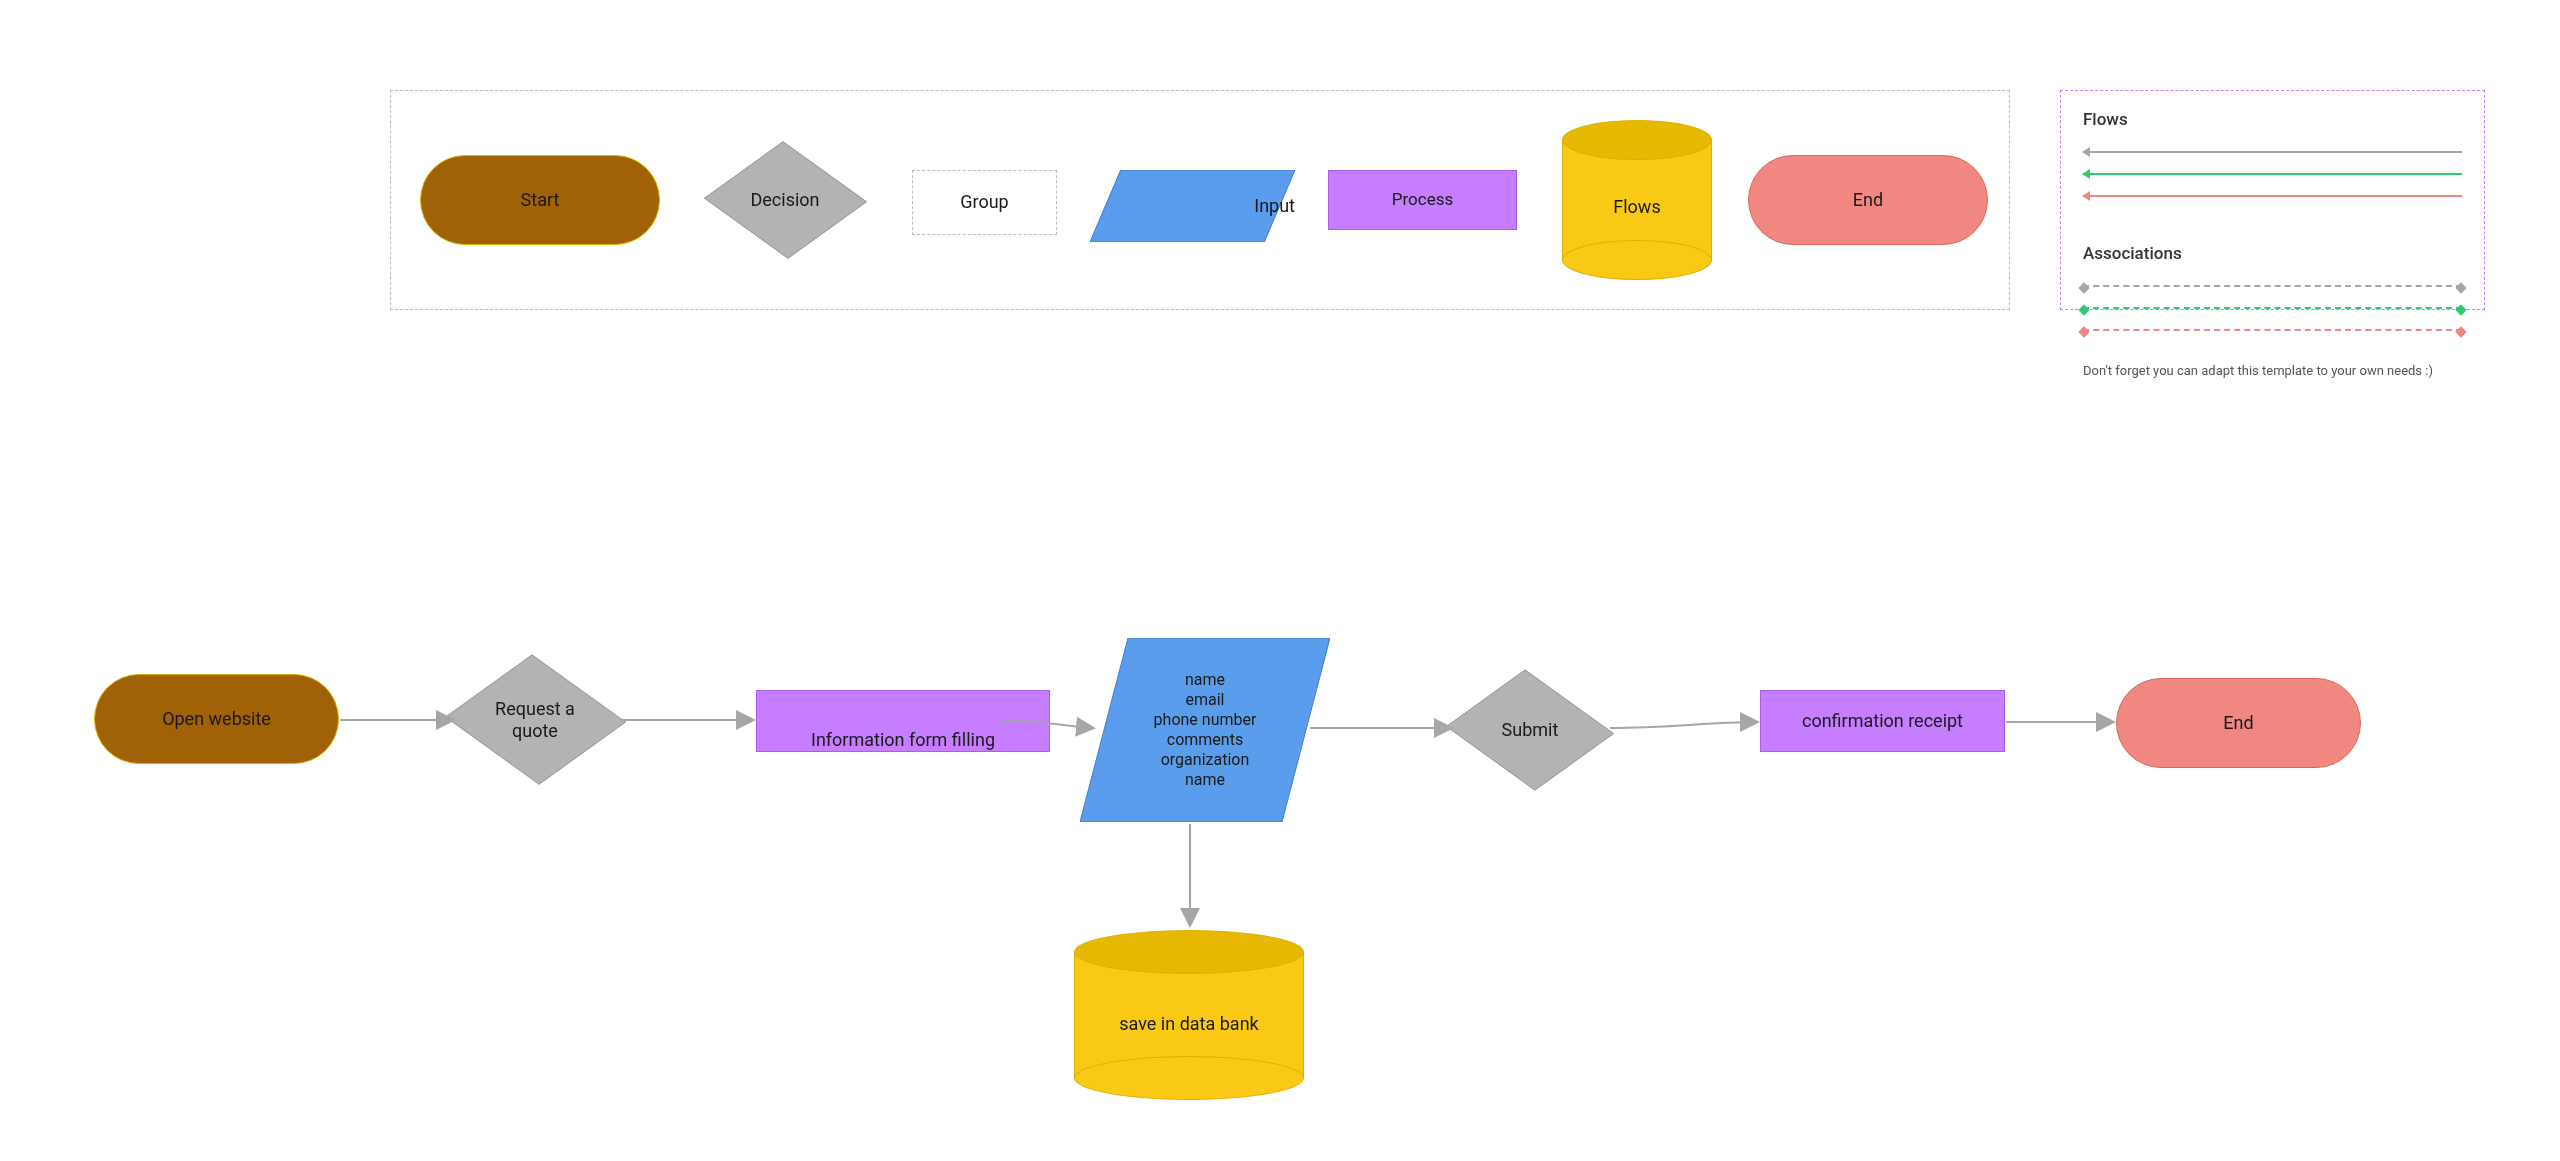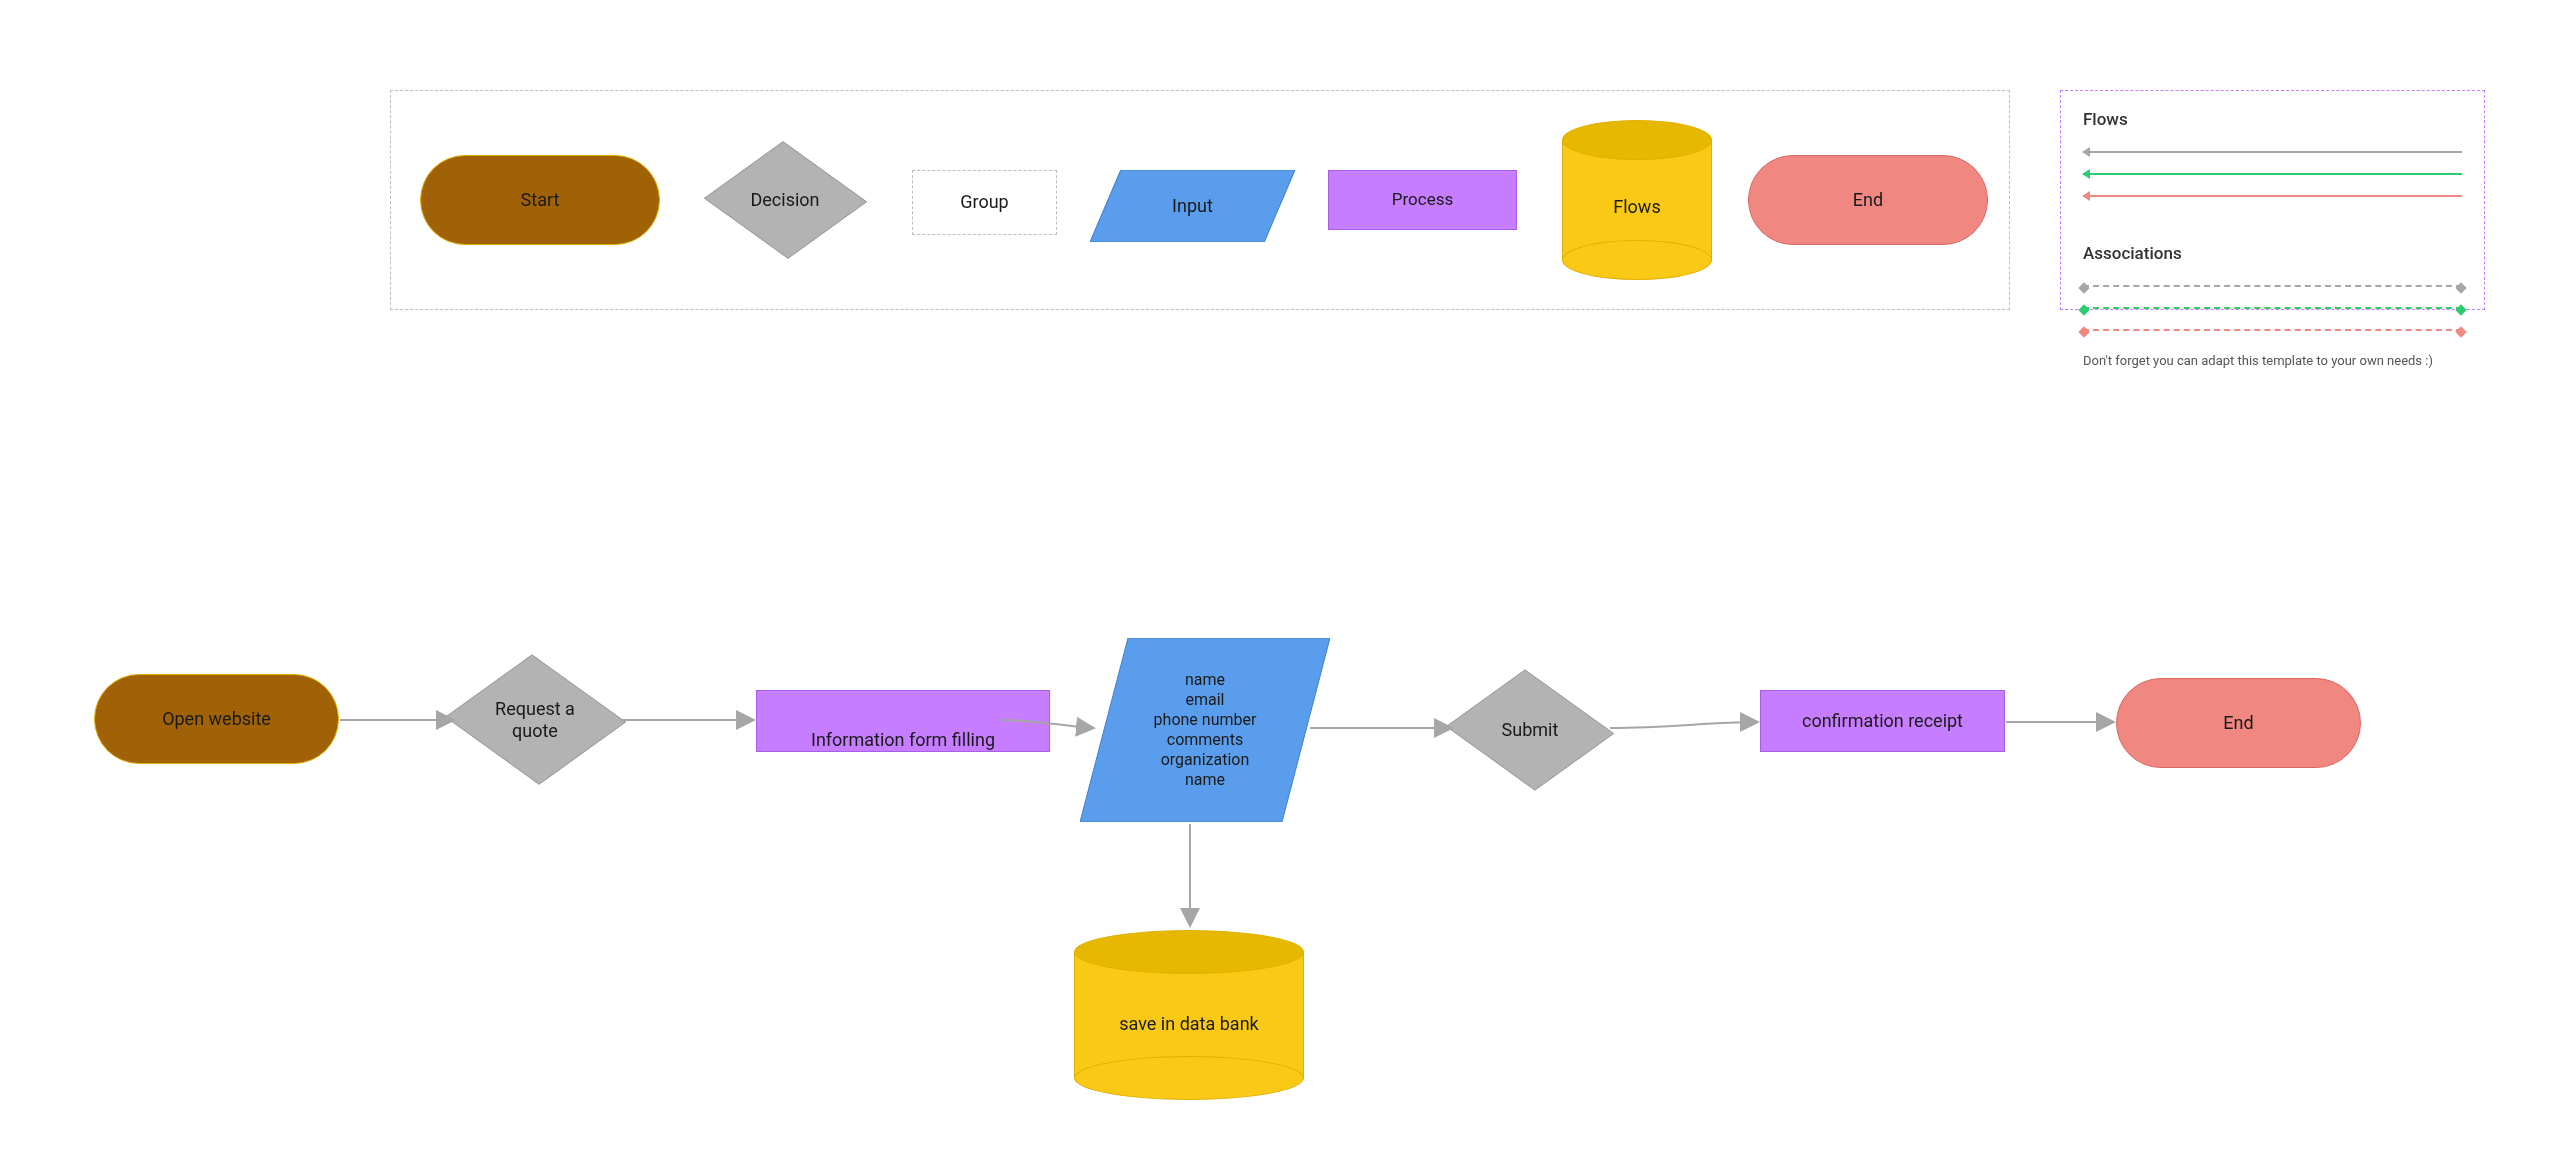--- a/index.html
+++ b/index.html
@@ -35,21 +35,21 @@
     .legend-info .arrow-left::before {
       content:""; position:absolute; left:-1px; top:-4px;
       border-style:solid; border-width:5px 8px 5px 0; border-color:transparent currentColor transparent transparent;
     }
     .legend-info .dot::before,
     .legend-info .dot::after {
       content:""; position:absolute; top:-3px; width:8px; height:8px; background:currentColor; transform:rotate(45deg);
     }
     .legend-info .dot::before { left:-3px; }
     .legend-info .dot::after { right:-3px; }
-    .legend-info .note { font-size: 13px; color:#555; margin-top: 12px; }
+    .legend-info .note { font-size: 13px; color:#555; margin-top: 22px; }
     
     .shape {
       position: absolute;
       display: flex;
       align-items: center;
       justify-content: center;
       text-align: center;
       font-size: 18px;
       line-height: 1.25;
       border: 1px solid rgba(0,0,0,0.15);
@@ -93,21 +93,21 @@
 
 <div class="shape decision-wrap" style="left:700px; top:120px; width:170px; height:160px;">
   <div class="diamond"></div>
   <span class="lbl">Decision</span>
 </div>
 
 <div class="shape group-box" style="left:912px; top:170px; width:145px; height:65px;">
   <span>Group</span>
 </div>
 
-<div class="shape input-wrap" style="left:1090px; top:170px; width:205px; height:72px;">
+<div class="shape input-wrap" style="left:1090px; top:170px; width:205px; height:72px;justify-content:flex-end;">
   <svg viewBox="0 0 200 70" preserveAspectRatio="none">
     <polygon points="30,0 200,0 170,70 0,70" fill="#5b9ded" stroke="#3d7fd1" stroke-width="1"></polygon>
   </svg>
   <span class="lbl">Input</span>
 </div>
 
 <div class="shape process" style="left:1328px; top:170px; width:189px; height:60px; font-size:17px;">
   <span>Process</span>
 </div>
 

